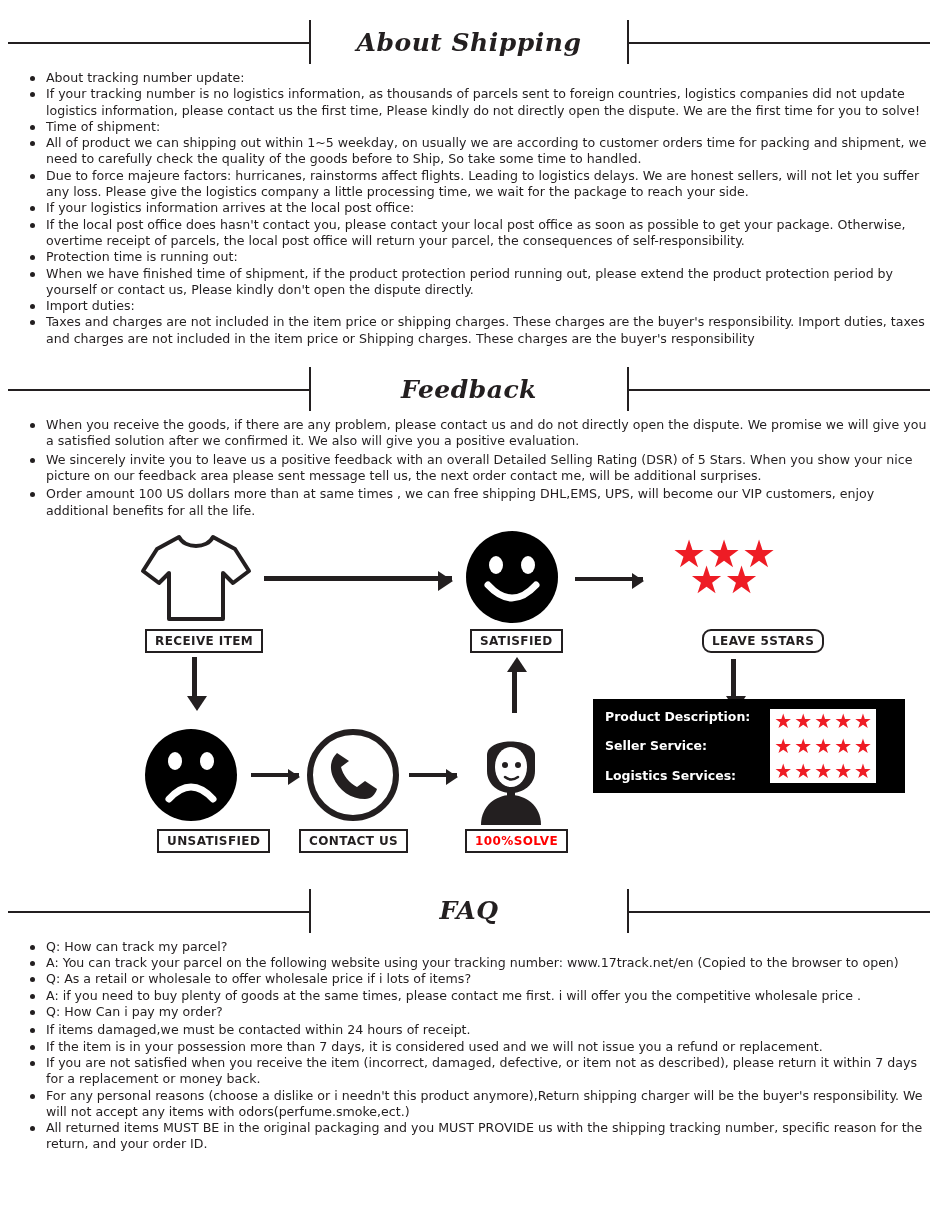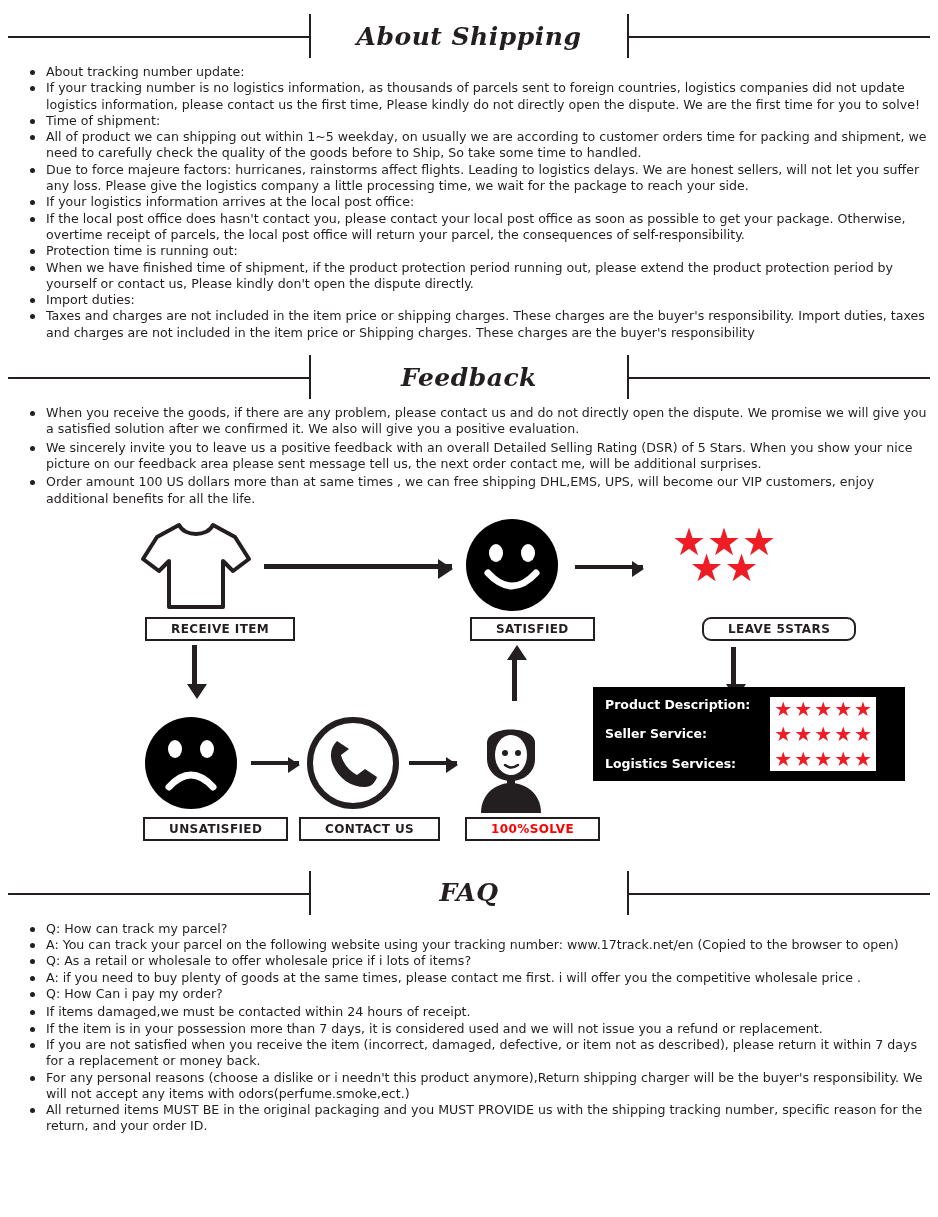--- a/index.html
+++ b/index.html
@@ -19,21 +19,21 @@
     width: 938px;
     height: 1217px;
     padding: 0 8px;
     position: relative;
   }
 
   
   .section-header {
     position: relative;
     height: 44px;
-    margin-top: 14px;
+    margin-top: 20px;
     margin-bottom: 6px;
     text-align: center;
   }
   .section-header .rule {
     position: absolute;
     top: 50%;
     left: 0;
     right: 0;
     border-top: 2px solid #231f20;
   }
@@ -94,21 +94,21 @@
     height: 340px;
     margin: 10px auto 0 auto;
   }
   .node { position: absolute; }
   .cap-box {
     border: 2px solid #231f20;
     background: #fff;
     font-size: 12px;
     font-weight: bold;
     letter-spacing: 0.4px;
-    padding: 3px 24px;
+    padding: 3px 8px;
     text-align: center;
     font-family: "DejaVu Sans", sans-serif;
     white-space: nowrap;
   }
   .cap-red { color: #ff0000; border-color: #231f20; }
   .arrow-h {
     position: absolute;
     height: 0;
     border-top: 5px solid #231f20;
   }
@@ -269,21 +269,21 @@
     <div class="arrow-v down" style="left:183px; top:128px; height:40px;"></div>
 
     <div class="node" style="left:134px; top:198px;">
       <svg width="96" height="96" viewBox="0 0 96 96">
         <circle cx="48" cy="48" r="46" fill="#000000"></circle>
         <ellipse cx="32" cy="34" rx="7" ry="9" fill="#ffffff"></ellipse>
         <ellipse cx="64" cy="34" rx="7" ry="9" fill="#ffffff"></ellipse>
         <path d="M26 72 Q48 48 70 72" fill="none" stroke="#ffffff" stroke-width="7" stroke-linecap="round"></path>
       </svg>
     </div>
-    <div class="node cap-box" style="left:134px; top:300px;">UNSATISFIED</div>
+    <div class="node cap-box" style="left:148px; top:300px;">UNSATISFIED</div>
 
     <div class="arrow-h thin" style="left:242px; top:244px; width:48px;"></div>
 
     <div class="node" style="left:298px; top:200px;">
       <svg width="92" height="92" viewBox="0 0 92 92">
         <circle cx="46" cy="46" r="43" fill="none" stroke="#231f20" stroke-width="6"></circle>
         <path d="M30 24 C24 30 22 38 26 48 C32 62 44 70 58 70 C64 70 68 66 70 60 L58 52 L50 58 C42 54 36 46 34 38 L42 32 Z" fill="#231f20"></path>
       </svg>
     </div>
     <div class="node cap-box" style="left:290px; top:300px;">CONTACT US</div>

